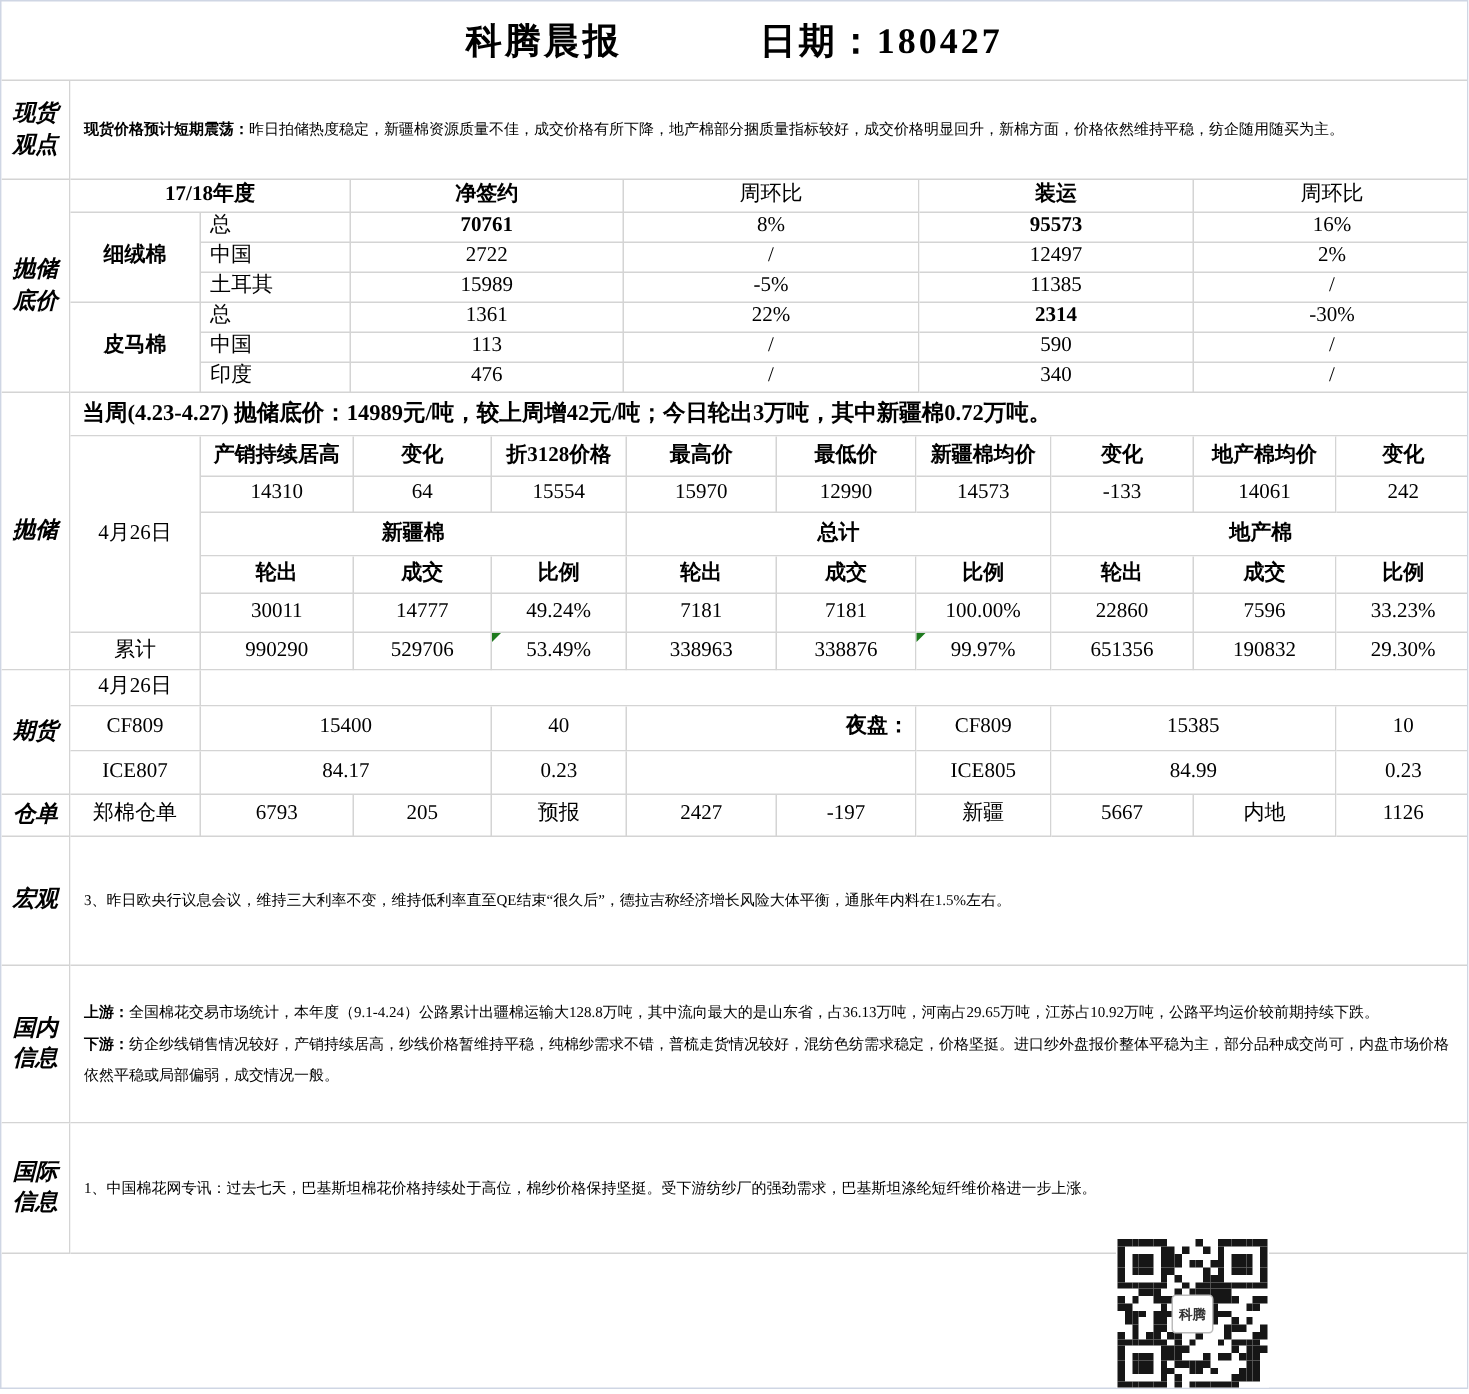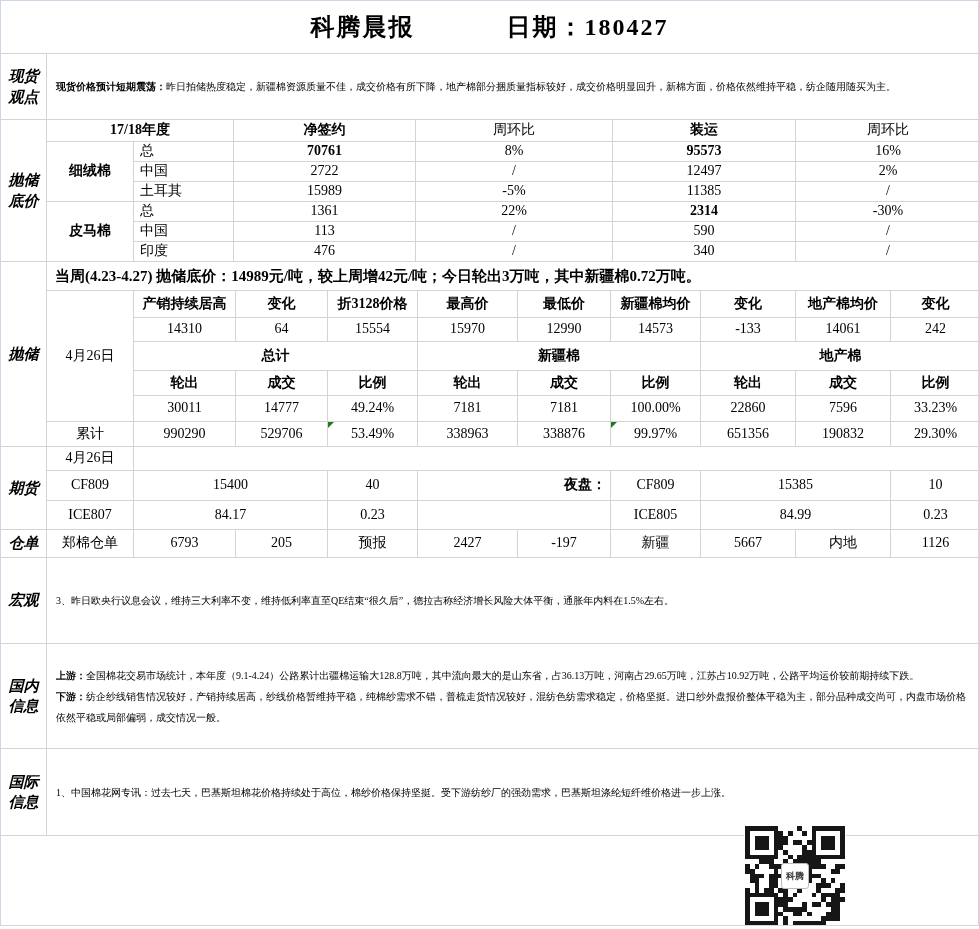--- a/index.html
+++ b/index.html
@@ -140,22 +140,22 @@
     <div class="cell">14310</div>
     <div class="cell">64</div>
     <div class="cell">15554</div>
     <div class="cell">15970</div>
     <div class="cell">12990</div>
     <div class="cell">14573</div>
     <div class="cell">-133</div>
     <div class="cell">14061</div>
     <div class="cell noR">242</div>
 
+    <div class="cell hd sp3">新疆棉</div>
     <div class="cell hd sp3">总计</div>
-    <div class="cell hd sp3">新疆棉</div>
     <div class="cell hd sp3 noR">地产棉</div>
 
     <div class="cell hd">轮出</div>
     <div class="cell hd">成交</div>
     <div class="cell hd">比例</div>
     <div class="cell hd">轮出</div>
     <div class="cell hd">成交</div>
     <div class="cell hd">比例</div>
     <div class="cell hd">轮出</div>
     <div class="cell hd">成交</div>

